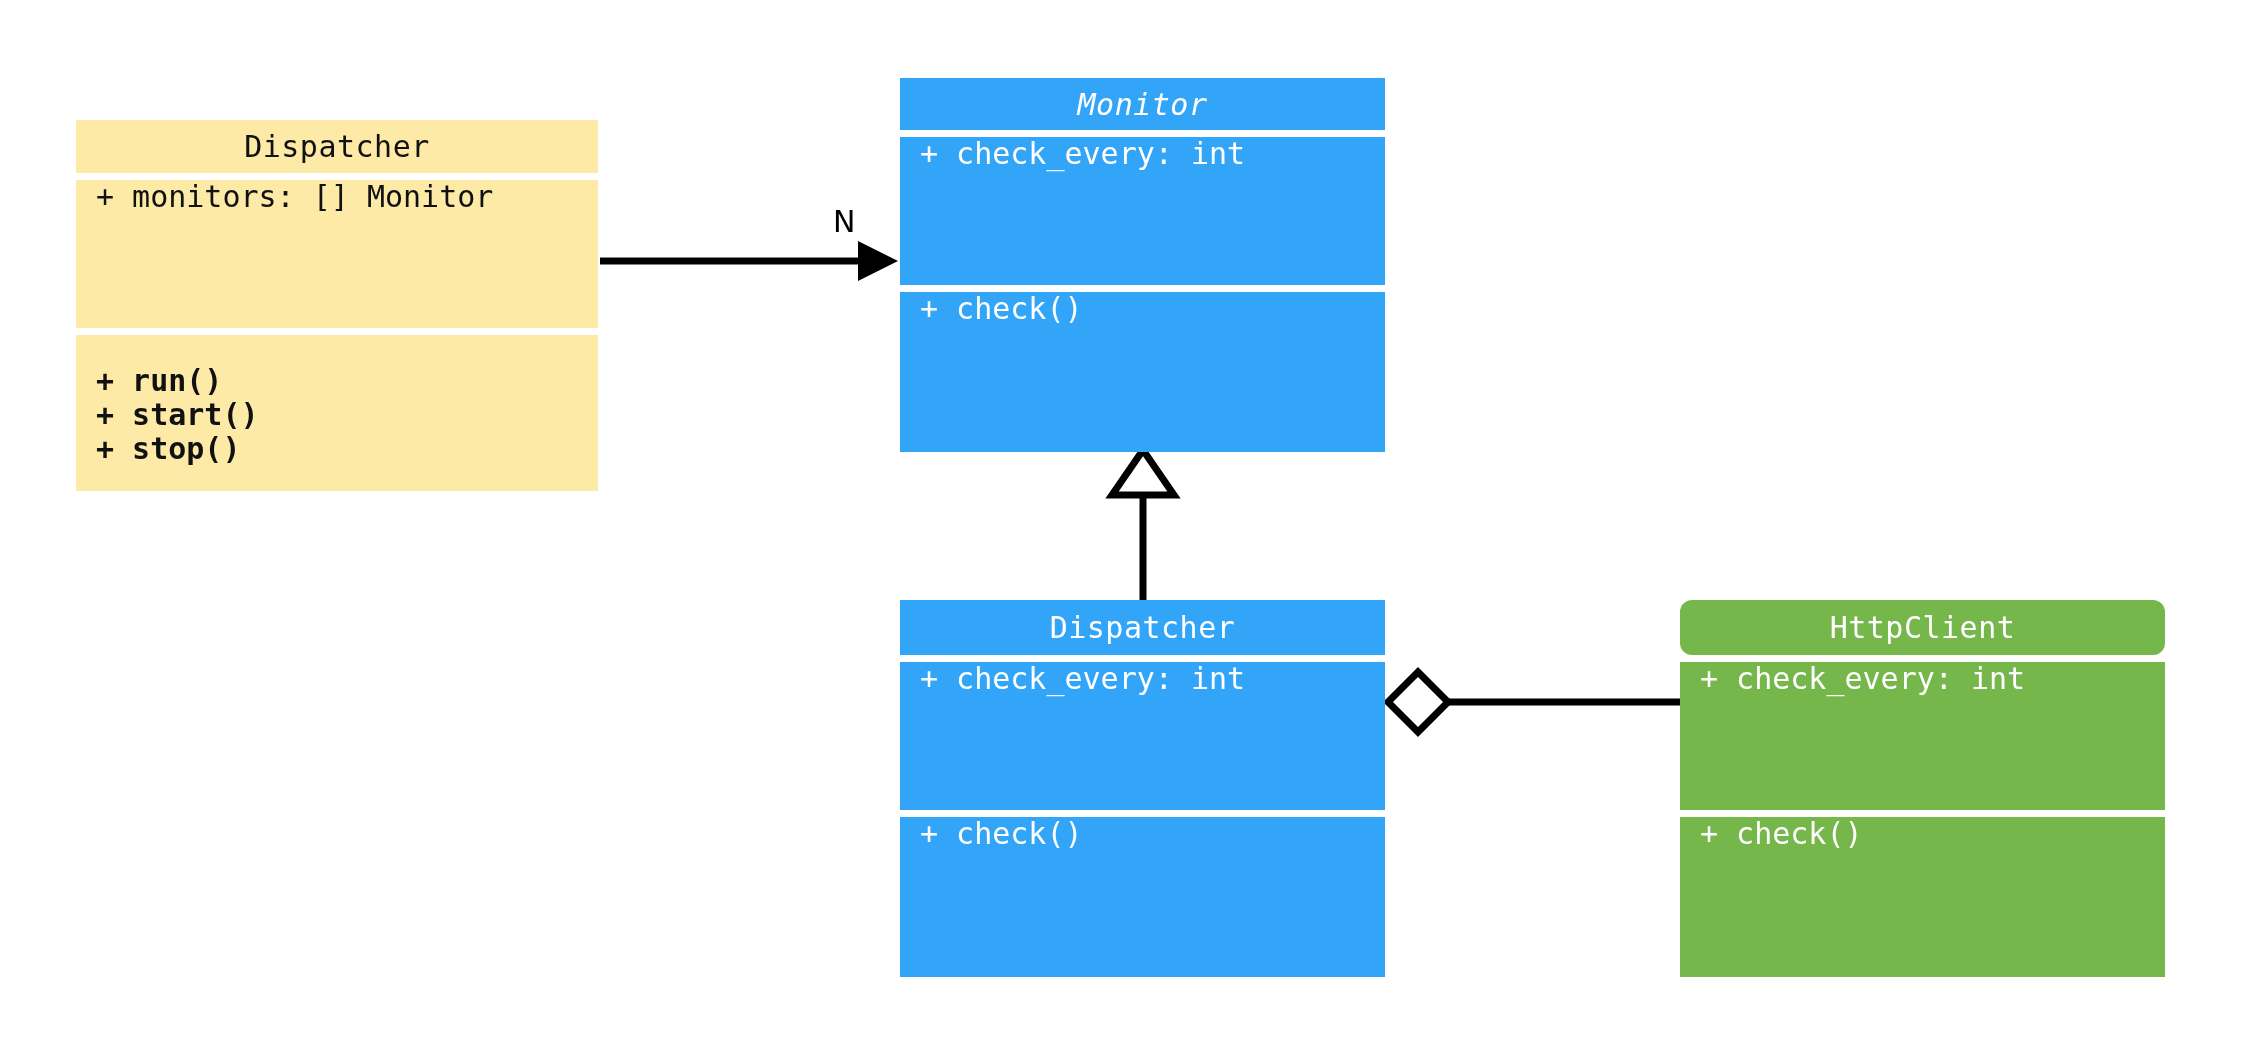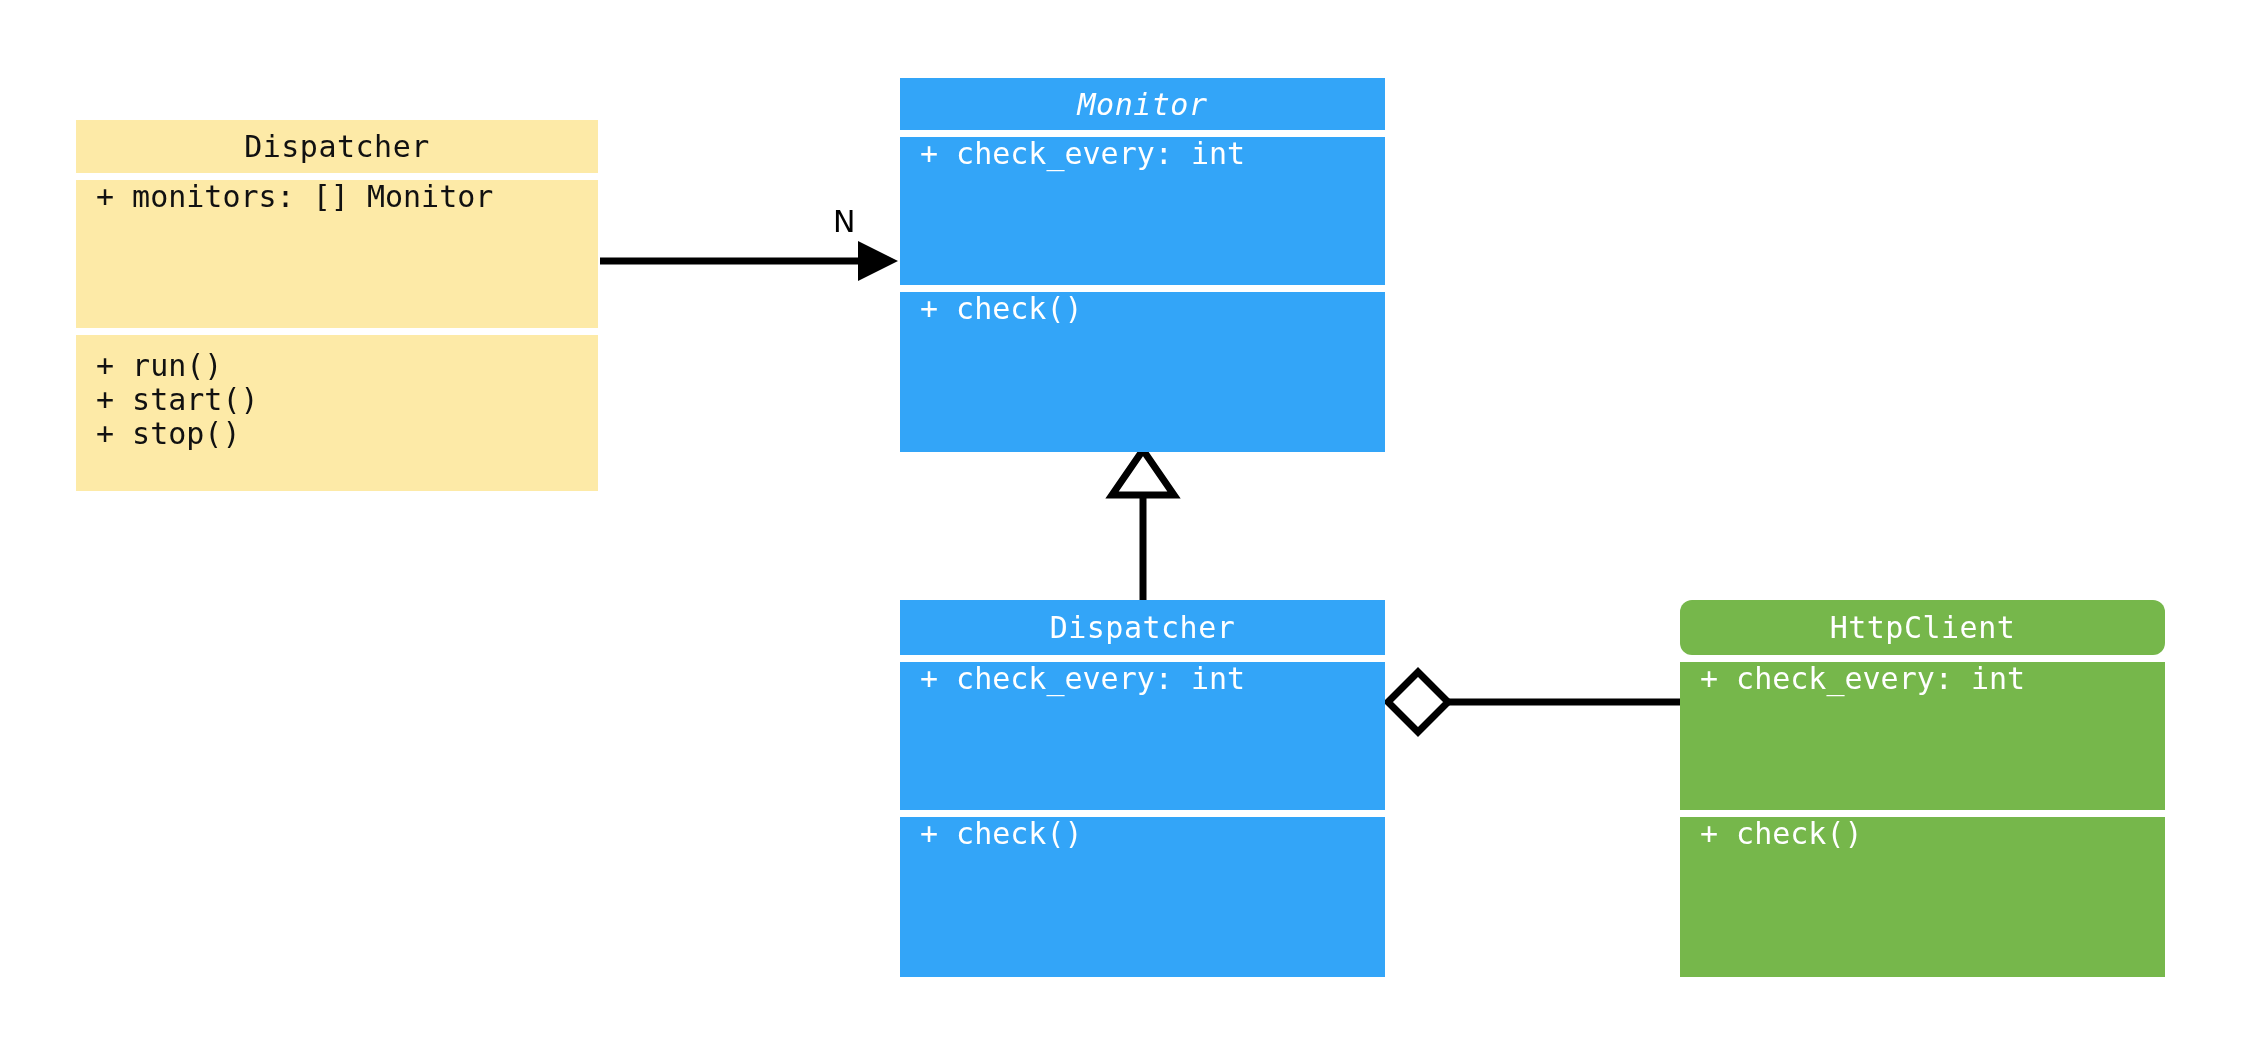--- a/index.html
+++ b/index.html
@@ -122,21 +122,21 @@
 
   <div class="edge-label" style="left:833px; top:204px;">N</div>
 
   <div class="uml-class theme-yellow" style="left:76px; top:76px; width:522px;">
     <div class="compartment title-row" style="height:53px;margin-top:44px;">
       <span class="class-title">Dispatcher</span>
     </div>
     <div class="compartment body-row" style="height:148px;">
       <span class="member-list">+ monitors: [] Monitor</span>
     </div>
-    <div class="compartment body-row" style="height:156px; align-items:flex-start; padding-top:14px;">
+    <div class="compartment body-row" style="height:156px; align-items:flex-start; padding-top:29px;font-weight:bold;">
       <span class="member-list">+ run()
 + start()
 + stop()</span>
     </div>
   </div>
 
   <div class="uml-class theme-blue" style="left:900px; top:78px; width:485px;">
     <div class="compartment title-row" style="height:52px;">
       <span class="class-title abstract">Monitor</span>
     </div>

